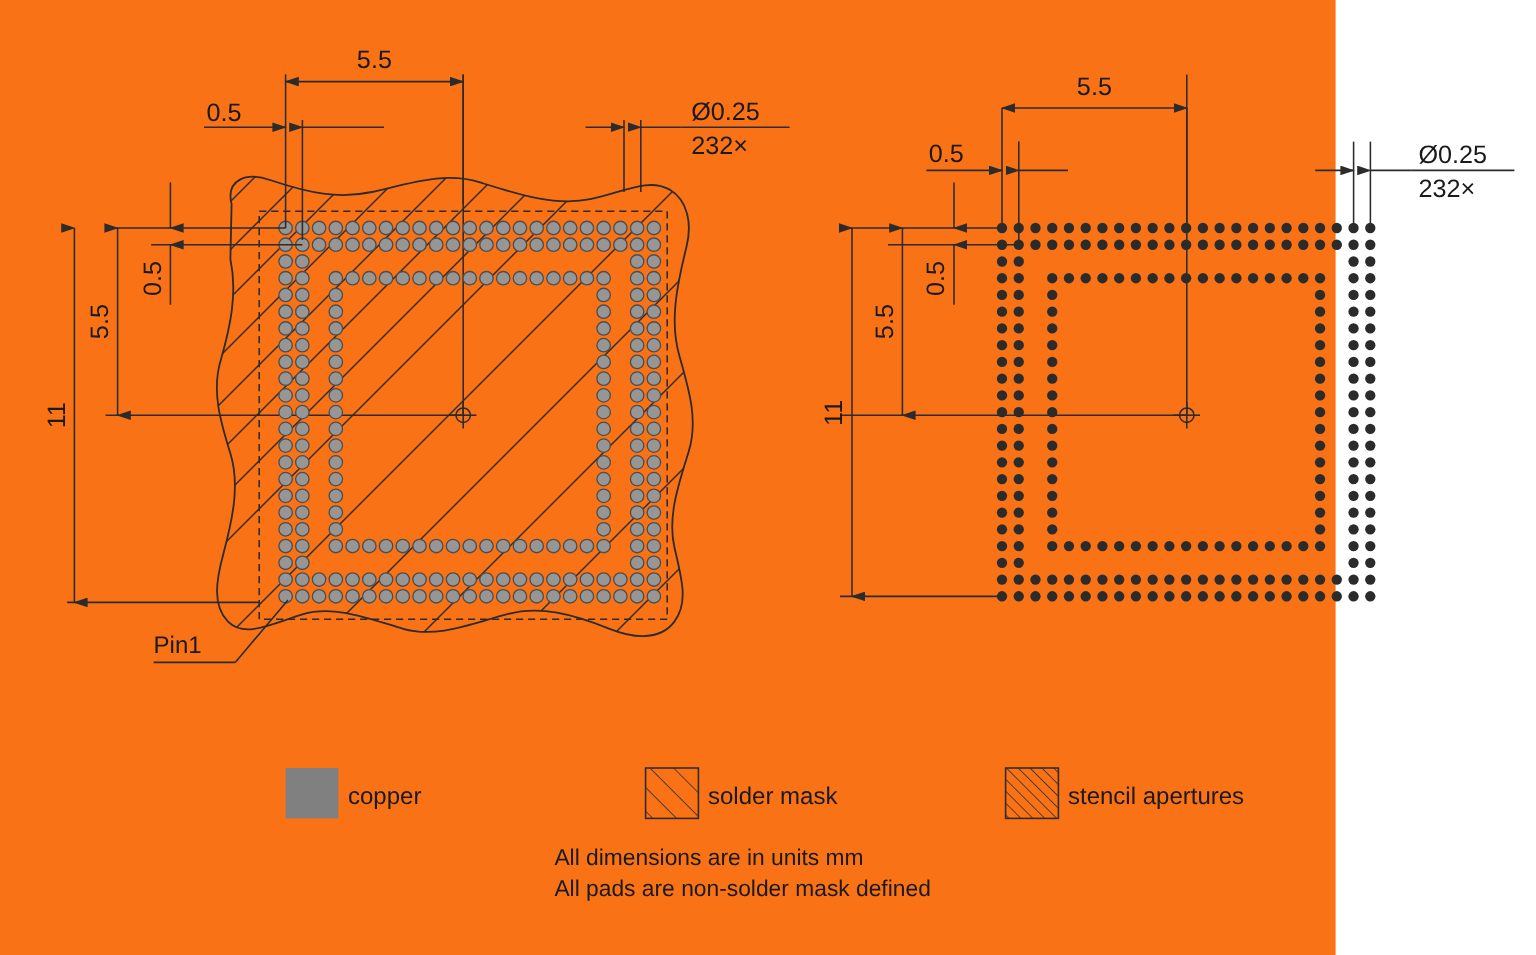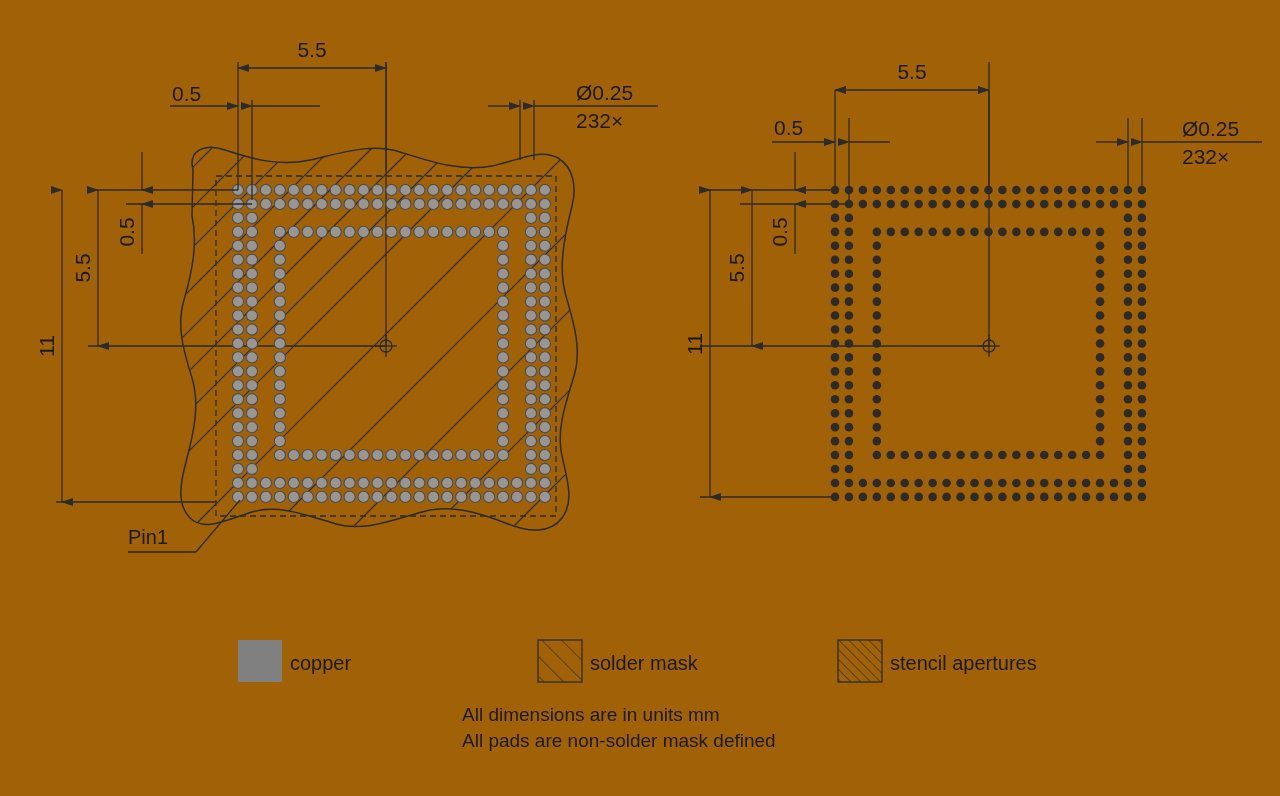--- a/index.html
+++ b/index.html
@@ -1,18 +1,18 @@
 <!DOCTYPE html>
 <html><head>
 <meta charset="utf-8">
 <style>
   html,body{margin:0;padding:0;background:#fff;}
   body{width:1280px;height:796px;overflow:hidden;
        font-family:"Liberation Sans",sans-serif;}
-  #root{position:relative;width:1280px;height:796px;background:#a16207;}
+  #root{position:relative;width:1113px;height:796px;background:#f97316;}
   svg{display:block;}
   text{font-family:"Liberation Sans",sans-serif;fill:#1a1a1a;}
   .dimtxt{font-size:21px;}
   .legtxt{font-size:20px;}
   .notetxt{font-size:19px;}
   .pin1txt{font-size:20px;}
   .dimline{stroke:#2b2b2b;stroke-width:1.3;fill:none;}
   .extline{stroke:#2b2b2b;stroke-width:1.3;fill:none;}
   .centerline{stroke:#2b2b2b;stroke-width:1.3;fill:none;}
   .dashbox{stroke:#2b2b2b;stroke-width:1.3;fill:none;stroke-dasharray:6 4;}

